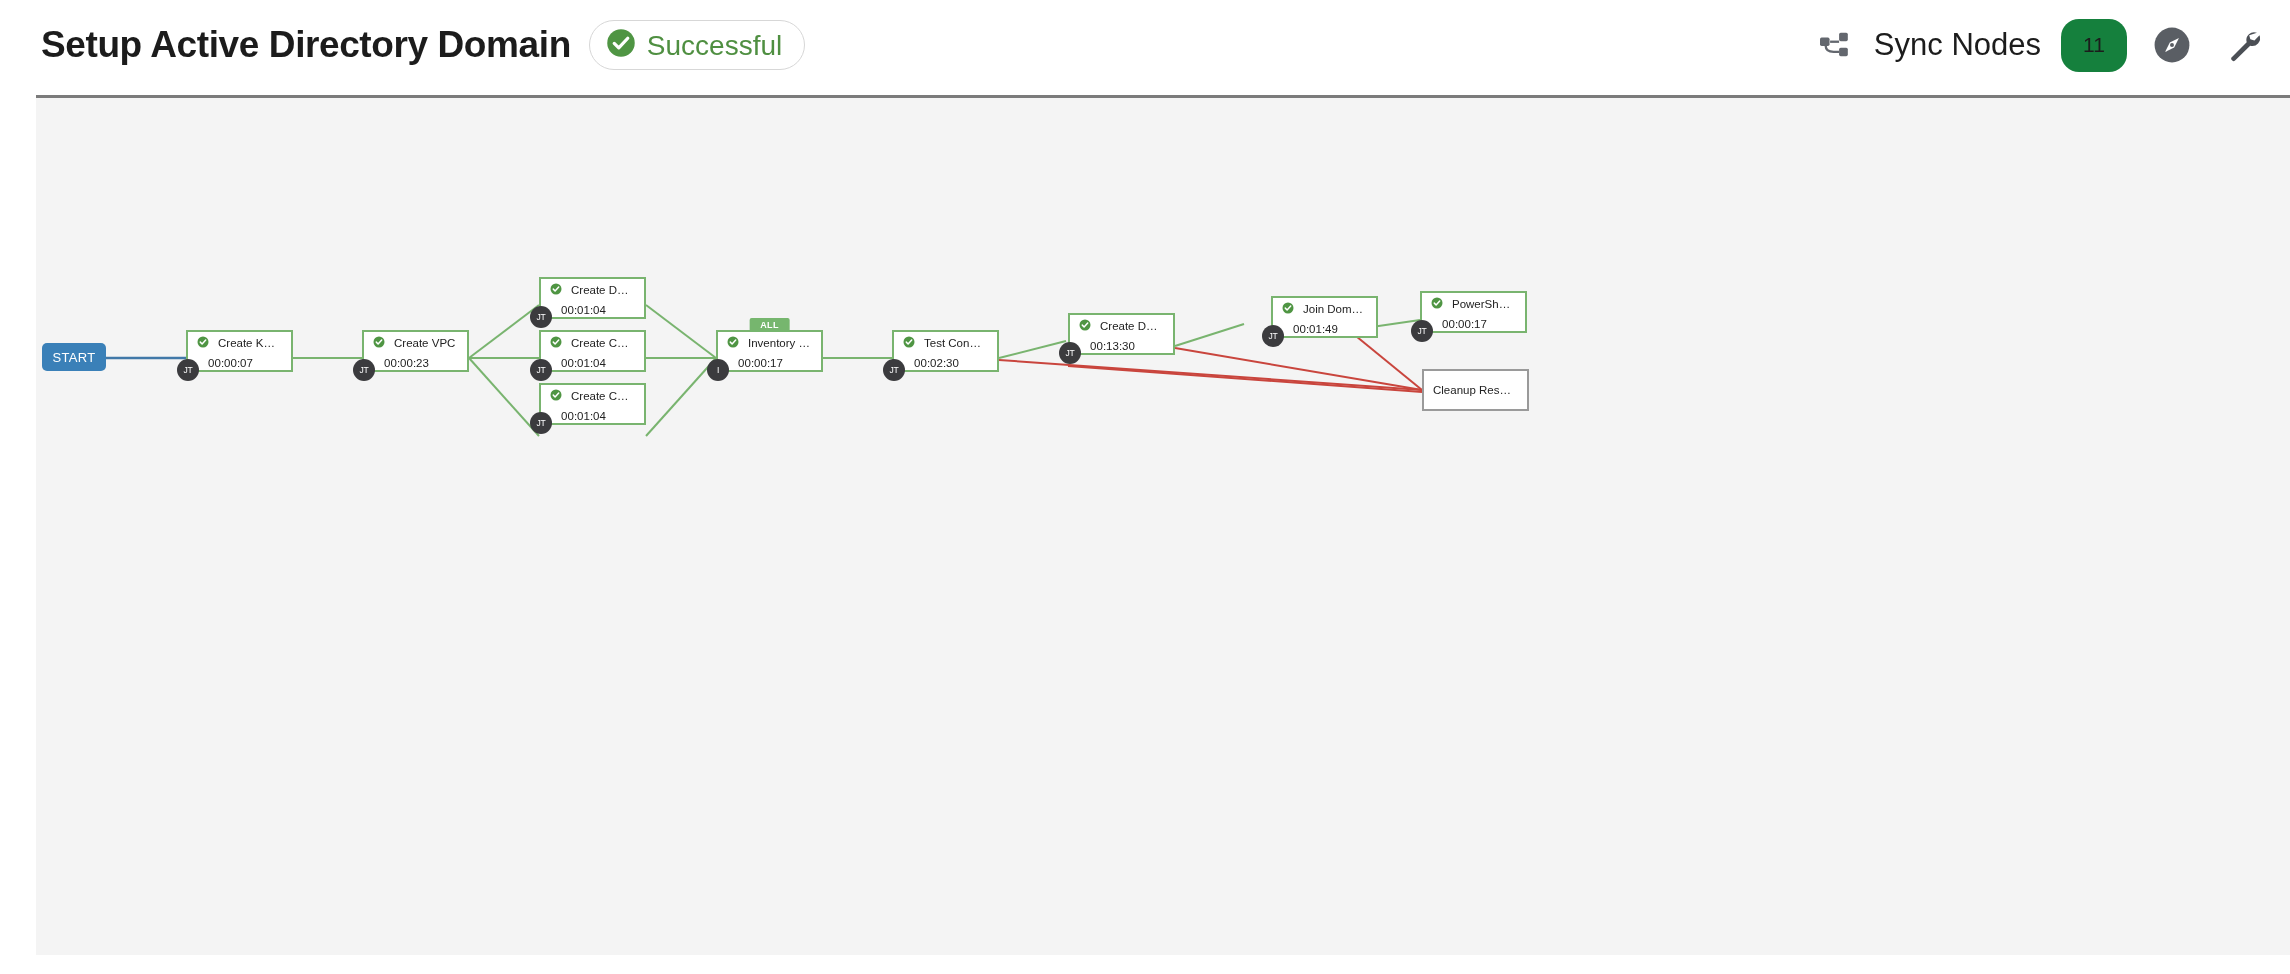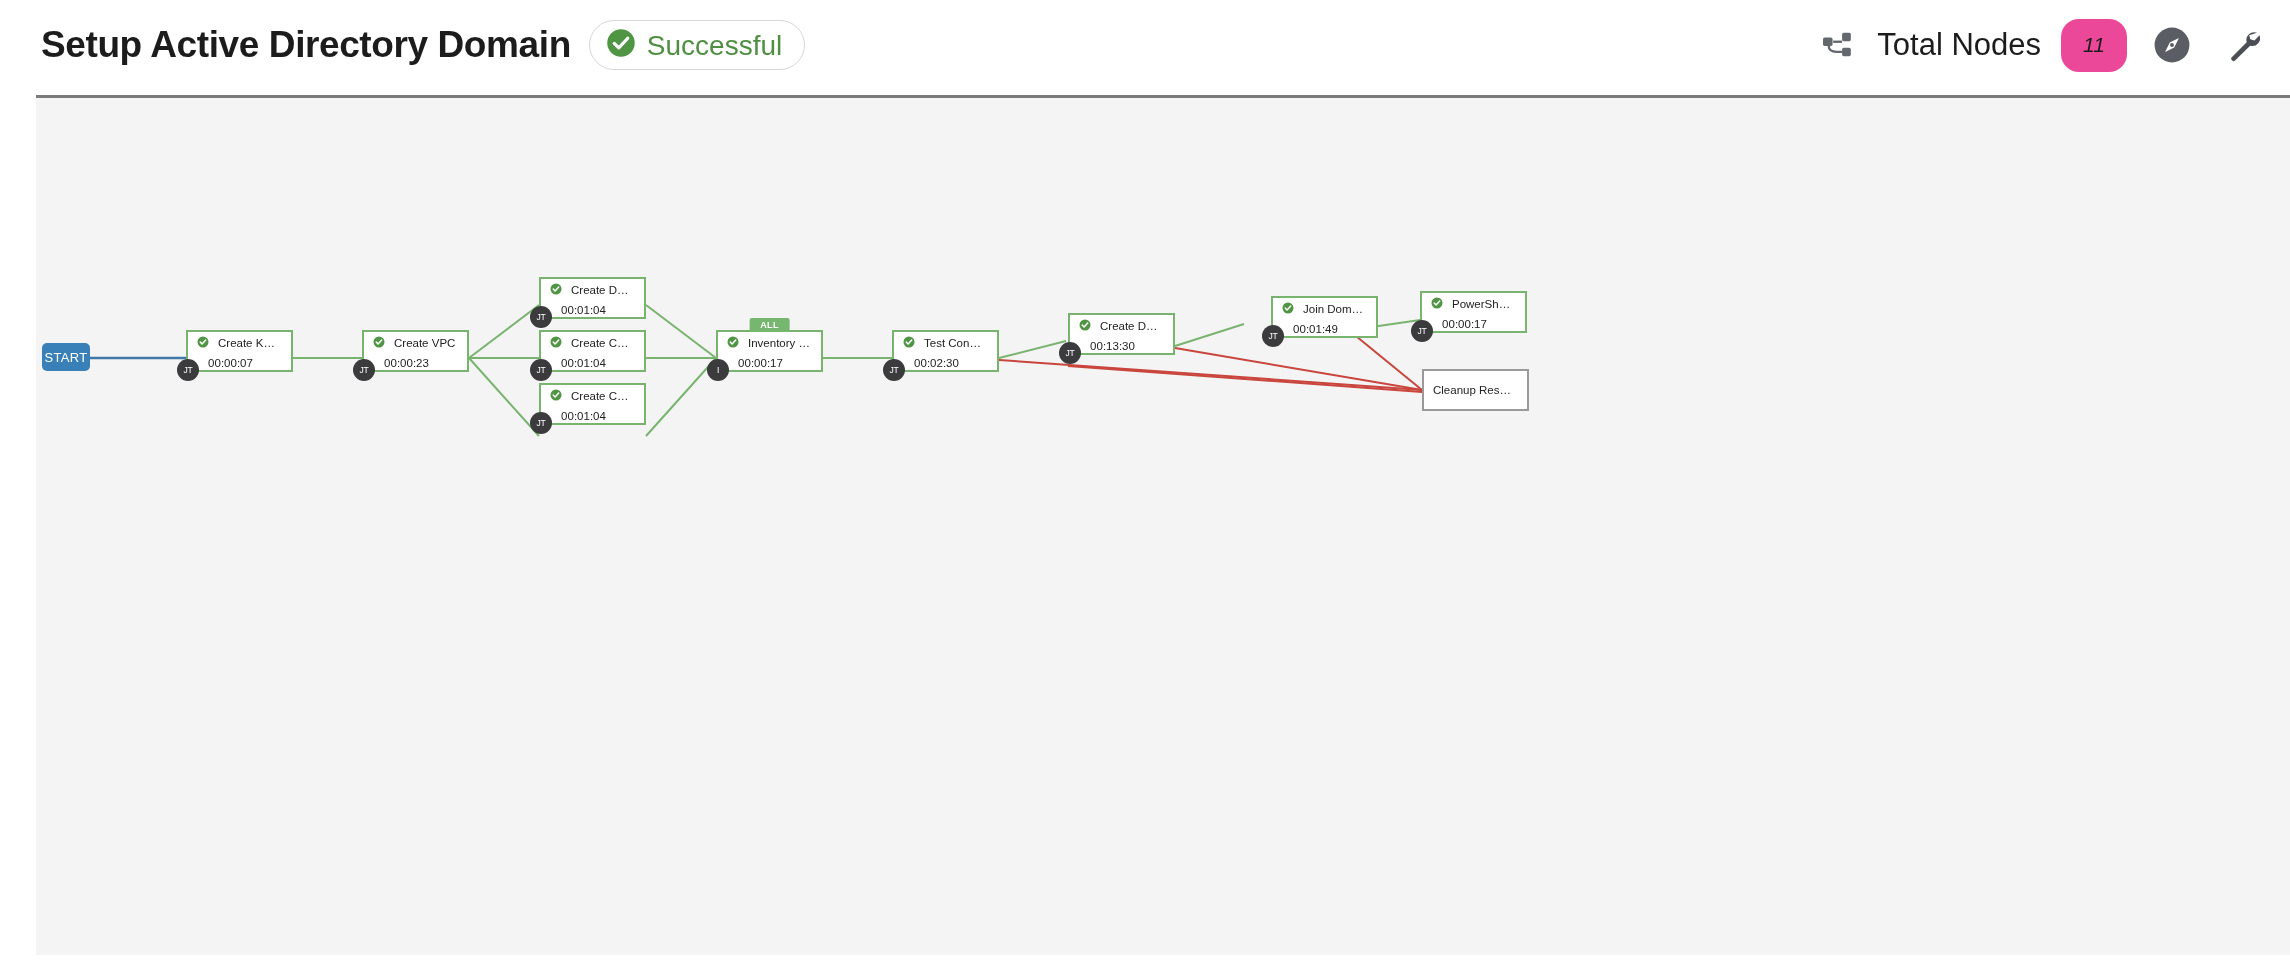--- a/index.html
+++ b/index.html
@@ -59,30 +59,29 @@
   }
   .hdr-icon { display: flex; align-items: center; justify-content: center; }
   #total-nodes-label {
     font-size: 31px;
     color: #1c1c1c;
     margin-left: 22px;
     white-space: nowrap;
   }
   #total-nodes-count {
     margin-left: 20px;
-    background: #ec4899;
+    background: #15803d;
     border-radius: 18px;
     min-width: 66px;
     height: 53px;
     display: flex;
     align-items: center;
     justify-content: center;
     font-size: 21px;
     color: #1c1c1c;
-    font-style: italic;
   }
   #compass-button { margin-left: 26px; cursor: pointer; }
   #settings-button { margin-left: 34px; cursor: pointer; }
 
   
   #canvas {
     position: absolute;
     left: 36px; top: 95px;
     width: 2254px; height: 860px;
     background: #f4f4f4;
@@ -198,21 +197,21 @@
     <span class="hdr-icon">
       <svg width="34" height="30" viewBox="0 0 24 22">
         <rect x="1" y="5.5" width="7" height="6.2" rx="1.2" fill="#63676e"></rect>
         <rect x="15" y="2" width="6.4" height="6.2" rx="1.2" fill="#63676e"></rect>
         <rect x="15" y="13" width="6.4" height="6.2" rx="1.2" fill="#63676e"></rect>
         <path d="M8.4 8.6 H15" stroke="#63676e" stroke-width="1.7" fill="none"></path>
         <path d="M5.2 11.8 Q5.2 16 11 16 H15" stroke="#63676e" stroke-width="1.7" fill="none"></path>
       </svg>
     </span>
 
-    <span id="total-nodes-label">Total Nodes</span>
+    <span id="total-nodes-label">Sync Nodes</span>
 
     <span id="total-nodes-count">11</span>
 
     <span id="compass-button" class="hdr-icon">
       <svg width="38" height="38" viewBox="0 0 24 24">
         <circle cx="12" cy="12" r="11" fill="#5a5e64"></circle>
         <path d="M16.4 7.6 L10.6 10.4 L7.6 16.4 L13.4 13.6 Z" fill="#ffffff"></path>
         <circle cx="12" cy="12" r="1.25" fill="#5a5e64"></circle>
       </svg>
     </span>
@@ -253,21 +252,21 @@
 
     <path d="M1315 232 L1384 222" stroke="#79b46f" stroke-width="2" fill="none"></path>
 
     <path d="M1315 234 L1386 292" stroke="#c9453d" stroke-width="2" fill="none"></path>
 
     <path d="M1032 268 L1386 294" stroke="#c9453d" stroke-width="2" fill="none"></path>
   </svg>
 
   <div id="node-layer">
 
-    <div id="start-node" style="left:6px; top:245px; width:48px; height:28px;">START</div>
+    <div id="start-node" style="left:6px; top:245px; width:64px; height:28px;">START</div>
 
     <div class="node" style="left:150px; top:232px; width:107px; height:42px;">
       <div class="node-title-row">
         <span>
           <svg width="12" height="12" viewBox="0 0 24 24">
               <circle cx="12" cy="12" r="11" fill="#4f9543"></circle>
               <path d="M6.6 12.3 L10.2 15.9 L17.4 8.2" fill="none" stroke="#fff" stroke-width="3" stroke-linecap="round" stroke-linejoin="round"></path>
             </svg>
         </span>
         <span class="node-title">Create Keypair</span>

